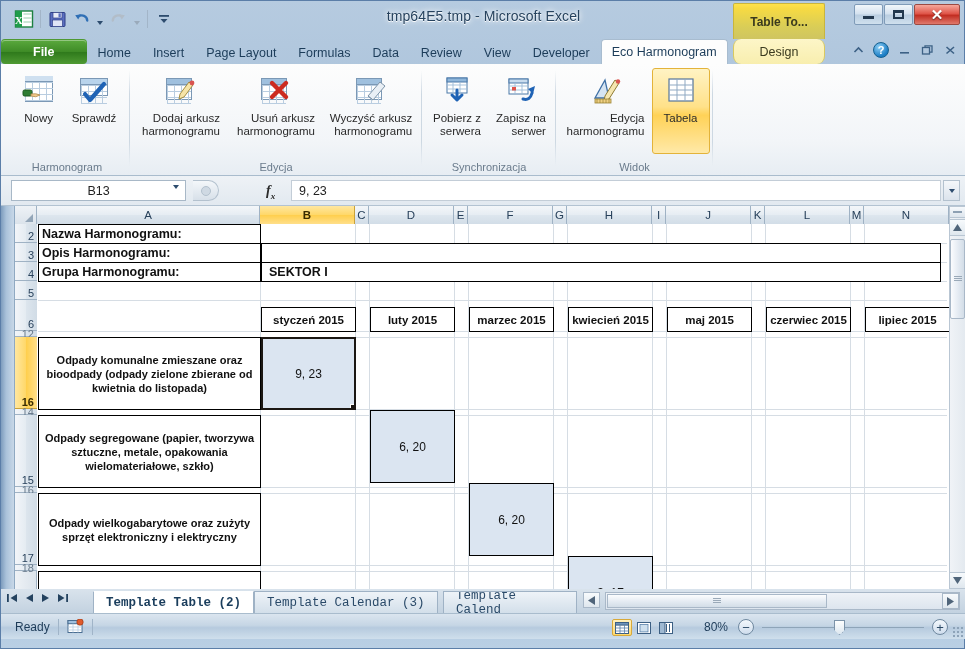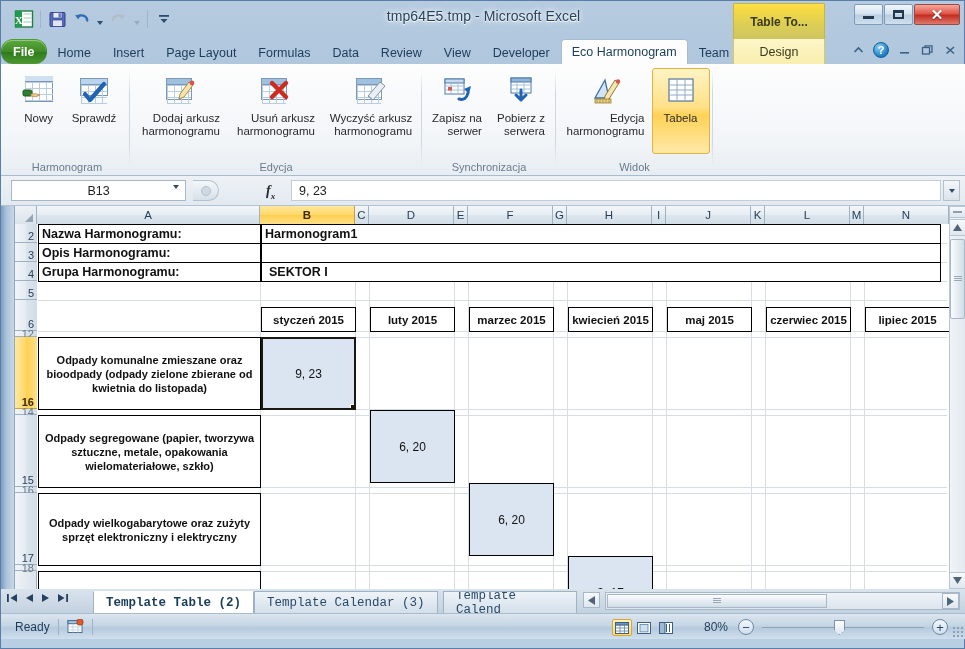--- a/index.html
+++ b/index.html
@@ -60,32 +60,32 @@
   
   #tabstrip { position:absolute; left:0; top:38px; width:965px; height:25px; }
   #tabstrip .tabs { position:absolute; left:0; top:0; display:flex; align-items:flex-end; height:25px; }
   .tab {
     height:24px; padding:0 10px; display:flex; align-items:center;
     font-size:12.5px; color:#1c3c59; white-space:nowrap;
     border:1px solid transparent; border-bottom:none; border-radius:3px 3px 0 0;
   }
   .tab.file {
     background: linear-gradient(180deg,#5aa93d 0%, #3f8c27 48%, #2f7a1c 52%, #4f9a33 100%);
-    color:#fff; font-weight:bold; height:25px; padding:0 11px; border-radius:12px;
+    color:#fff; font-weight:bold; height:25px; padding:0 31px; border-radius:4px;
     box-shadow: inset 0 1px 0 rgba(255,255,255,.35);
   }
   .tab.active {
     background:#fdfdfd; border-color:#a8bccf; color:#1c3c59;
     border-radius:4px 4px 0 0; height:25px;
   }
   .tab.ctxtab { color:#3a3a1e; }
   #ctxtab-zone { position:absolute; left:732px; top:0; width:92px; height:25px;
     background:linear-gradient(180deg,#fdf6c8 0%, #f8eeae 100%);
     border-left:1px solid #d9c95f; border-right:1px solid #d9c95f;
-    display:flex; align-items:center; justify-content:center; }
+    display:flex; align-items:center; justify-content:center;border-radius:8px; }
   #helpzone { position:absolute; right:8px; top:3px; display:flex; align-items:center; gap:7px; }
   .hbtn { width:16px; height:16px; display:flex; align-items:center; justify-content:center; color:#3d6185; }
   .help-circ { width:16px;height:16px;border-radius:50%;
     background:radial-gradient(circle at 35% 30%, #8fd0f5, #1a7cc4 70%);
     color:#fff;font-size:11px;font-weight:bold;display:flex;align-items:center;justify-content:center;
     border:1px solid #15608f; }
 
   
   #ribbon {
     position:absolute; left:0; top:63px; width:965px; height:112px;
@@ -460,45 +460,45 @@
       </div>
       <div class="group-label">Edycja</div>
     </div>
     <div class="group-sep" style="left:420px;"></div>
 
     <div class="group" style="left:422px; width:132px;">
       <div class="gbtns">
         <div class="bigbtn" style="width:64px">
           <div class="icon32">
             <svg width="34" height="34" viewBox="0 0 34 34">
+              <rect x="7" y="4" width="20" height="15" fill="#fff" stroke="#4a78a8"></rect>
+              <rect x="7" y="4" width="20" height="4" fill="#8fb6da" stroke="#4a78a8"></rect>
+              <path d="M7 11h20M7 15h20M13 8v11M20 8v11" stroke="#9dbcd8" stroke-width="0.9"></path>
+              <path d="M17 16 v8 M12 21 l5 5 l5 -5" stroke="#1f63b5" stroke-width="3" fill="none" stroke-linecap="round" stroke-linejoin="round"></path>
+            </svg>
+          </div>
+          <div class="lbl">
+            <span>Pobierz z</span><br>
+            <span>serwera</span>
+          </div>
+        </div>
+        <div class="bigbtn" style="width:64px">
+          <div class="icon32">
+            <svg width="34" height="34" viewBox="0 0 34 34">
               <rect x="5" y="5" width="19" height="15" fill="#fff" stroke="#4a78a8"></rect>
               <rect x="5" y="5" width="19" height="4" fill="#c9dcee" stroke="#4a78a8"></rect>
               <path d="M5 12h19M5 16h19M11 9v11M18 9v11" stroke="#9dbcd8" stroke-width="0.9"></path>
               <rect x="8" y="13" width="4" height="3.5" fill="#e0544a"></rect>
               <path d="M19 25 q7 2 9 -6" stroke="#1f63b5" stroke-width="3" fill="none" stroke-linecap="round"></path>
               <path d="M31 12 l-2 8 l-5 -5 z" fill="#1f63b5"></path>
             </svg>
           </div>
           <div class="lbl">
             <span>Zapisz na</span><br>
             <span>serwer</span>
-          </div>
-        </div>
-        <div class="bigbtn" style="width:64px">
-          <div class="icon32">
-            <svg width="34" height="34" viewBox="0 0 34 34">
-              <rect x="7" y="4" width="20" height="15" fill="#fff" stroke="#4a78a8"></rect>
-              <rect x="7" y="4" width="20" height="4" fill="#8fb6da" stroke="#4a78a8"></rect>
-              <path d="M7 11h20M7 15h20M13 8v11M20 8v11" stroke="#9dbcd8" stroke-width="0.9"></path>
-              <path d="M17 16 v8 M12 21 l5 5 l5 -5" stroke="#1f63b5" stroke-width="3" fill="none" stroke-linecap="round" stroke-linejoin="round"></path>
-            </svg>
-          </div>
-          <div class="lbl">
-            <span>Pobierz z</span><br>
-            <span>serwera</span>
           </div>
         </div>
       </div>
       <div class="group-label">Synchronizacja</div>
     </div>
     <div class="group-sep" style="left:554px;"></div>
 
     <div class="group" style="left:556px; width:155px;">
       <div class="gbtns">
         <div class="bigbtn" style="width:92px">
@@ -630,21 +630,20 @@
       <div class="gridline-h" style="left:0; top:107px; width:909px"></div>
       <div class="gridline-h" style="left:0; top:113px; width:909px"></div>
       <div class="gridline-h" style="left:0; top:185px; width:909px"></div>
       <div class="gridline-h" style="left:0; top:191px; width:909px"></div>
       <div class="gridline-h" style="left:0; top:263px; width:909px"></div>
       <div class="gridline-h" style="left:0; top:269px; width:909px"></div>
       <div class="gridline-h" style="left:0; top:341px; width:909px"></div>
       <div class="gridline-h" style="left:0; top:347px; width:909px"></div>
 
       <div class="cell infocell" style="left:0; top:0; width:223px; height:20px;">Nazwa Harmonogramu:</div>
-      <div class="cell infocell" style="left:223px; top:0; width:680px; height:20px;">Harmonogram1</div>
 
       <div class="cell infocell" style="left:0; top:19px; width:223px; height:20px;">Opis Harmonogramu:</div>
       <div class="cell infocell" style="left:223px; top:19px; width:680px; height:20px;"></div>
 
       <div class="cell infocell" style="left:0; top:38px; width:223px; height:20px;">Grupa Harmonogramu:</div>
       <div class="cell infocell" style="left:223px; top:38px; width:680px; height:20px;padding-left:7px;">SEKTOR I</div>
 
       <div class="cell monthhdr" style="left:223px; top:83px; width:95px; height:25px;">styczeń 2015</div>
       <div class="cell monthhdr" style="left:332px; top:83px; width:85px; height:25px;">luty 2015</div>
       <div class="cell monthhdr" style="left:431px; top:83px; width:85px; height:25px;">marzec 2015</div>

